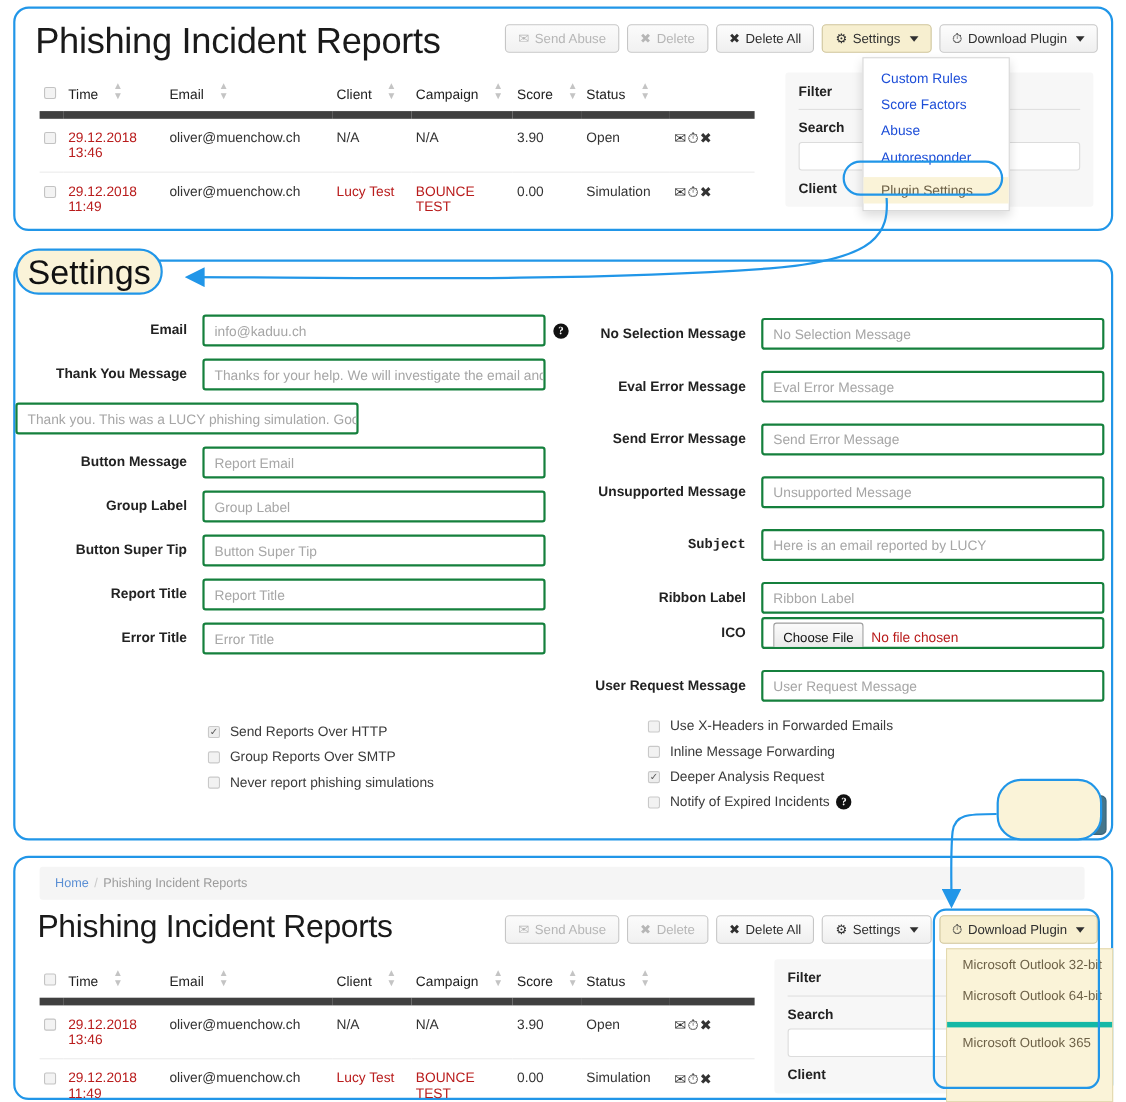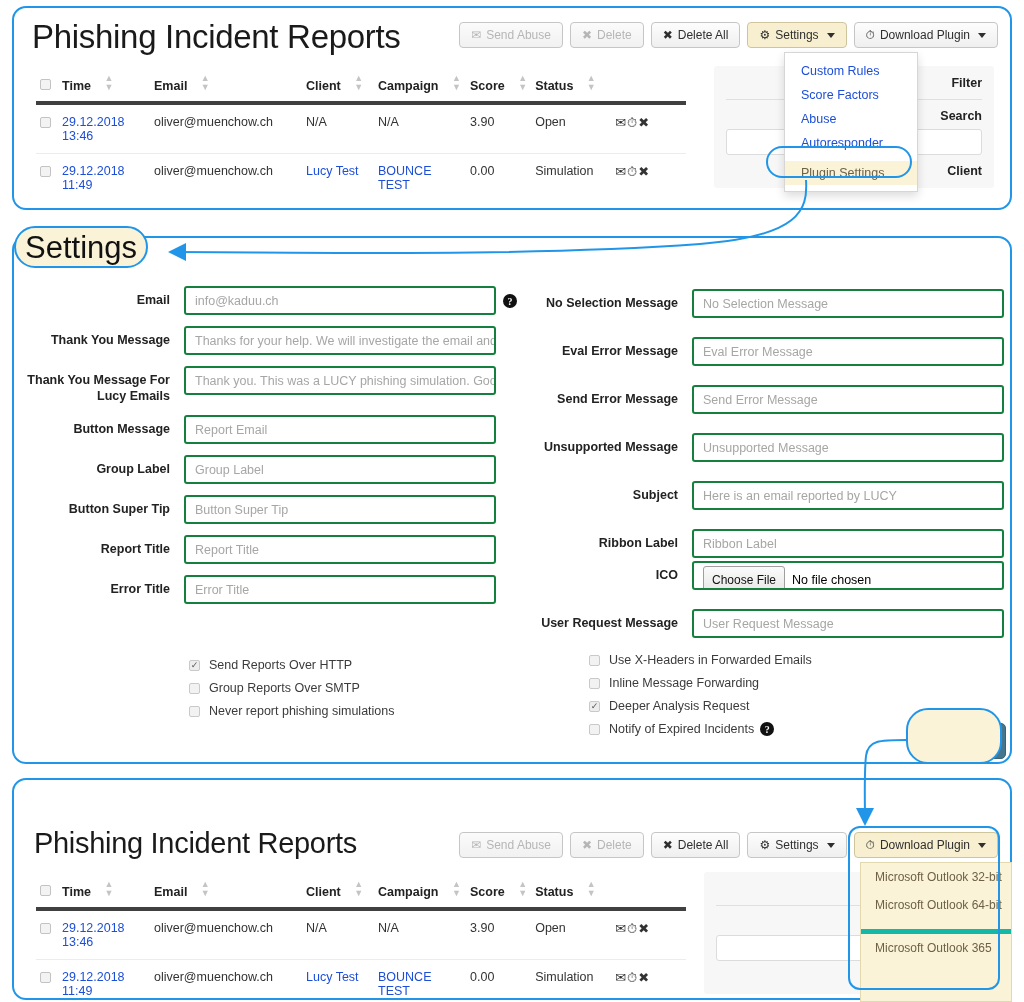--- a/index.html
+++ b/index.html
@@ -68,47 +68,47 @@
     border-right: 4px solid transparent;
     border-top: 5px solid currentColor;
     margin-left: 3px;
   }
   .ico { display:inline-block; line-height:1; font-size: 12px; }
 
   
   table.rpt { width: 100%; border-collapse: collapse; font-size: 12.5px; }
   table.rpt th {
     text-align: left;
-    font-weight: bold;
+    font-weight: normal;
     color: #222;
     padding: 8px 4px;
-    border-bottom: 4px solid #404040;
+    border-bottom: 7px solid #404040;
     font-size: 12.5px;
     white-space: nowrap;
   }
   table.rpt td {
     padding: 10px 4px;
     border-bottom: 1px solid #ececec;
     color: #333;
     vertical-align: top;
   }
   table.rpt tr:last-child td { border-bottom: none; }
   .sortarrow { display:inline-block; color:#c4c4c4; font-size:9px; margin-left:10px; line-height:1; }
   .sortarrow i { display:block; font-style:normal; }
   .cbx {
     display:inline-block; width:11px; height:11px;
     border:1px solid #c3c3c3; border-radius:2px; background:#f3f3f3;
     vertical-align: middle;
   }
-  .lnk { color: #1d4ed8; text-decoration: none; }
+  .lnk { color: #b91c1c; text-decoration: none; }
   .rowicons { white-space: nowrap; font-size: 13px; color:#111; letter-spacing:1px; }
   .rowicons span { cursor:pointer; }
 
   
-  .filterbox { background:#f7f7f7; border-radius:3px; padding:10px 12px;text-align:right; }
+  .filterbox { background:#f7f7f7; border-radius:3px; padding:10px 12px; }
   .filterbox .hd { font-weight:bold; font-size:12.5px; color:#222; }
   .filterbox hr { border:none; border-top:1px solid #e0e0e0; margin:9px 0; }
   .filterbox .sb {
     background:#fff; border:1px solid #dcdcdc; border-radius:3px; height:26px; margin-top:6px;
   }
 
   
   .dropdown {
     position:absolute;
     background:#ffffff;
@@ -323,21 +323,20 @@
           <div class="help">?</div>
         </div>
 
         <div class="frow">
           <div class="flabel">Thank You Message</div>
           <div class="finput" style="max-width:312px;">Thanks for your help. We will investigate the email and</div>
           <div style="width:21px;flex:none;"></div>
         </div>
 
         <div class="frow">
-          <div class="flabel">Thank You Message For Lucy Emails</div>
           <div class="finput" style="max-width:312px;">Thank you. This was a LUCY phishing simulation. Goo</div>
           <div style="width:21px;flex:none;"></div>
         </div>
 
         <div class="frow">
           <div class="flabel">Button Message</div>
           <div class="finput" style="max-width:312px;">Report Email</div>
           <div style="width:21px;flex:none;"></div>
         </div>
 
@@ -378,31 +377,31 @@
         </div>
         <div class="frow" style="margin-bottom:19px;">
           <div class="flabel" style="width:168px;">Send Error Message</div>
           <div class="finput" style="max-width:315px;">Send Error Message</div>
         </div>
         <div class="frow" style="margin-bottom:19px;">
           <div class="flabel" style="width:168px;">Unsupported Message</div>
           <div class="finput" style="max-width:315px;">Unsupported Message</div>
         </div>
         <div class="frow" style="margin-bottom:19px;">
-          <div class="flabel" style="width:168px;">Subject</div>
+          <div class="flabel" style="width:168px;font-family:Liberation Mono, monospace;">Subject</div>
           <div class="finput" style="max-width:315px;">Here is an email reported by LUCY</div>
         </div>
         <div class="frow" style="margin-bottom:3px;">
           <div class="flabel" style="width:168px;">Ribbon Label</div>
           <div class="finput" style="max-width:315px;">Ribbon Label</div>
         </div>
         <div class="frow" style="margin-bottom:19px;">
           <div class="flabel" style="width:168px;">ICO</div>
           <div class="finput" style="max-width:315px; color:#3a3a3a; padding-top:3px; line-height:22px;">
-            <span class="filebtn">Choose File</span><span style="color:#000000;margin-top:30px;">No file chosen</span>
+            <span class="filebtn">Choose File</span><span style="color:#b91c1c;margin-top:30px;">No file chosen</span>
           </div>
         </div>
         <div class="frow">
           <div class="flabel" style="width:168px;">User Request Message</div>
           <div class="finput" style="max-width:315px;">User Request Message</div>
         </div>
       </div>
 
       <div style="position:absolute; left:175px; top:420px; width:340px;">
         <div class="ckrow">
@@ -447,20 +446,23 @@
   </div>
 
   <div class="hl-pill" style="left:14px; top:226px; width:134px; height:42px;"></div>
   <div class="settings-title" style="left:25px; top:230px;">Settings</div>
 
   <div class="hl-pill" style="left:906px; top:708px; width:96px; height:56px;"></div>
 
   <div class="panel" style="left:12px; top:778px; width:1000px; height:222px;">
     <div class="app-inner">
 
+      <div class="breadcrumb" style="position:absolute; left:22px; top:8px; width:950px;">
+        <a href="#">Home</a><span class="sep">/</span><span>Phishing Incident Reports</span>
+      </div>
 
       <div class="page-title small" style="position:absolute; left:20px; top:47px;">Phishing Incident Reports</div>
 
       <div style="position:absolute; right:12px; top:52px; display:flex; gap:7px;">
         <div class="btn disabled">
           <span class="ico">✉</span>
           <span>Send Abuse</span>
         </div>
         <div class="btn disabled">
           <span class="ico">✖</span>

